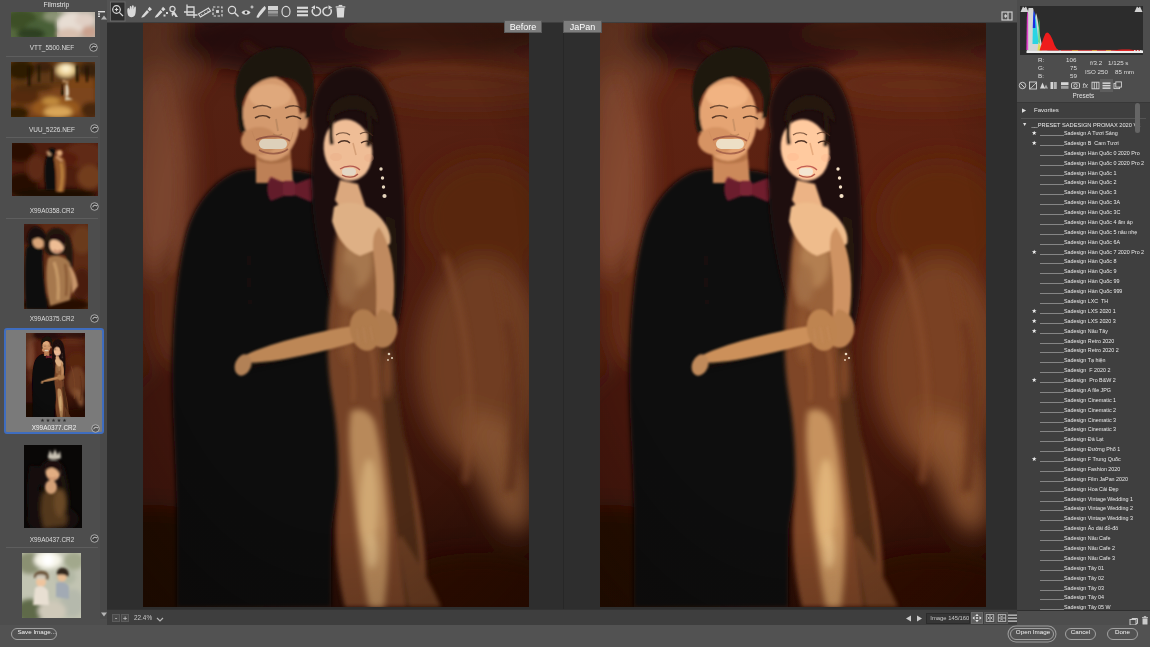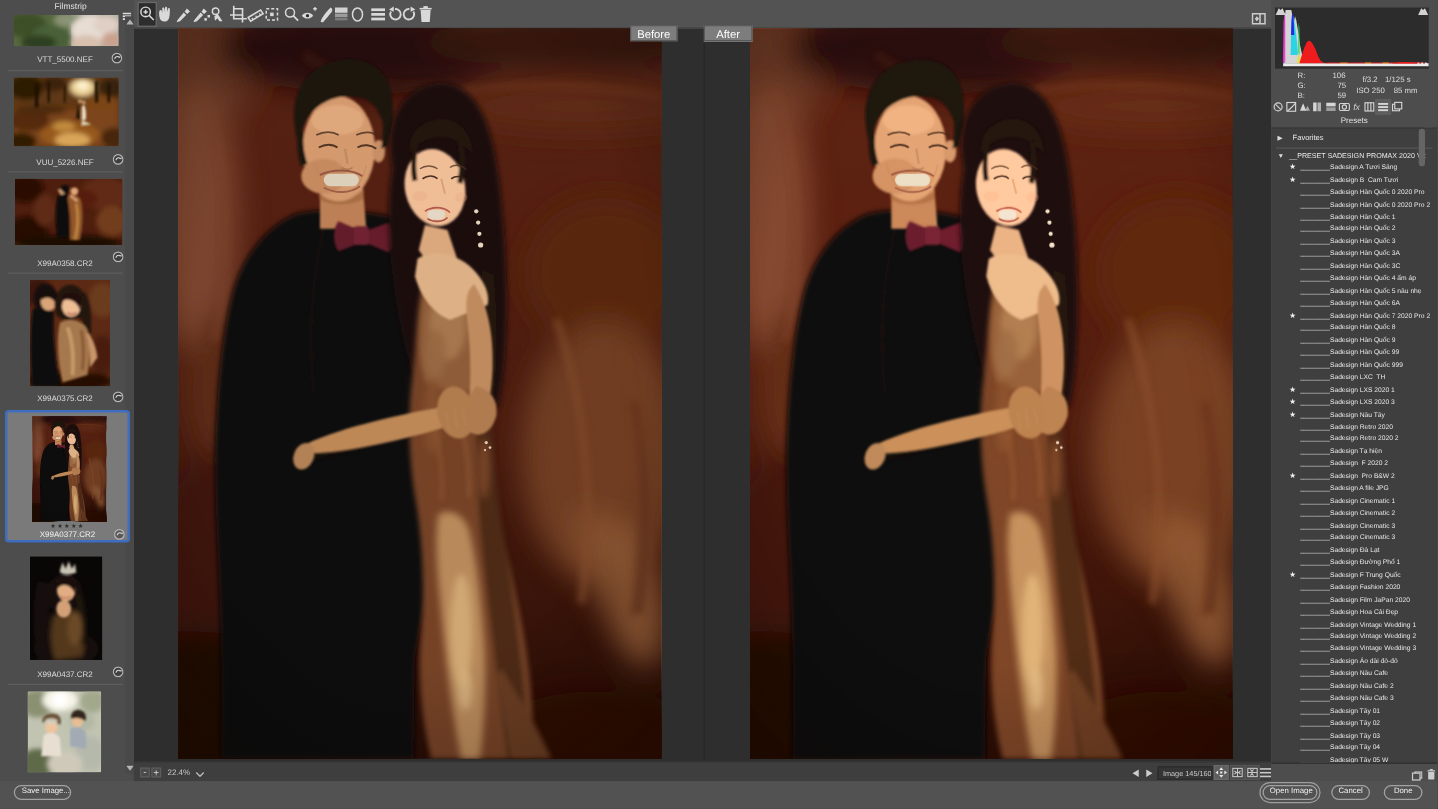--- a/index.html
+++ b/index.html
@@ -218,21 +218,21 @@
 </svg>
 <div id="canvas" class="abs"></div>
 <div id="vline" class="abs"></div>
 <div class="photo" style="left:143px;"><svg width="386" height="584" viewBox="0 0 386 584">
         <use href="#scene"></use>
       </svg></div>
 <div class="photo" style="left:600px;filter:brightness(1.07) saturate(1.04);"><svg width="386" height="584" viewBox="0 0 386 584">
         <use href="#scene"></use>
       </svg></div>
 <div class="batab" style="left:504px;width:38px;">Before</div>
-<div class="batab" style="left:563px;width:39px;">After</div>
+<div class="batab" style="left:563px;width:39px;">JaPan</div>
 <div id="toolbar" class="abs"></div>
 <svg class="abs" style="left:107px;top:0;" width="910" height="23" viewBox="0 0 910 23">
       <rect x="3.5" y="2" width="14.5" height="19" fill="#2d2d2d" stroke="#6a6a6a" stroke-width="1"></rect>
       <g fill="none" stroke="#d9d9d9" stroke-width="1.2">
         <circle cx="9.5" cy="9.5" r="3.8"></circle>
         <path d="M12.3,12.3 L16,16"></path>
         <path d="M7.8,9.5 L11.2,9.5 M9.5,7.8 L9.5,11.2"></path>
       </g>
       <path d="M21,15 C20.3,13 20,10 20.6,8.6 C21.2,7.6 22.2,7.9 22.5,9 L22.8,10.5 L22.8,7 C22.8,5.6 24.4,5.6 24.5,7 L24.7,9.5 L25,6.3 C25.1,5 26.6,5 26.7,6.3 L26.8,9.6 L27.3,7.3 C27.6,6.1 28.9,6.3 28.9,7.5 C28.9,10 28.8,12.5 28.2,14.5 C27.6,16.5 26,17.3 24.2,17.2 C22.8,17.1 21.6,16.4 21,15 Z" fill="#d9d9d9"></path>
       <g transform="translate(39.5,11.5)">

